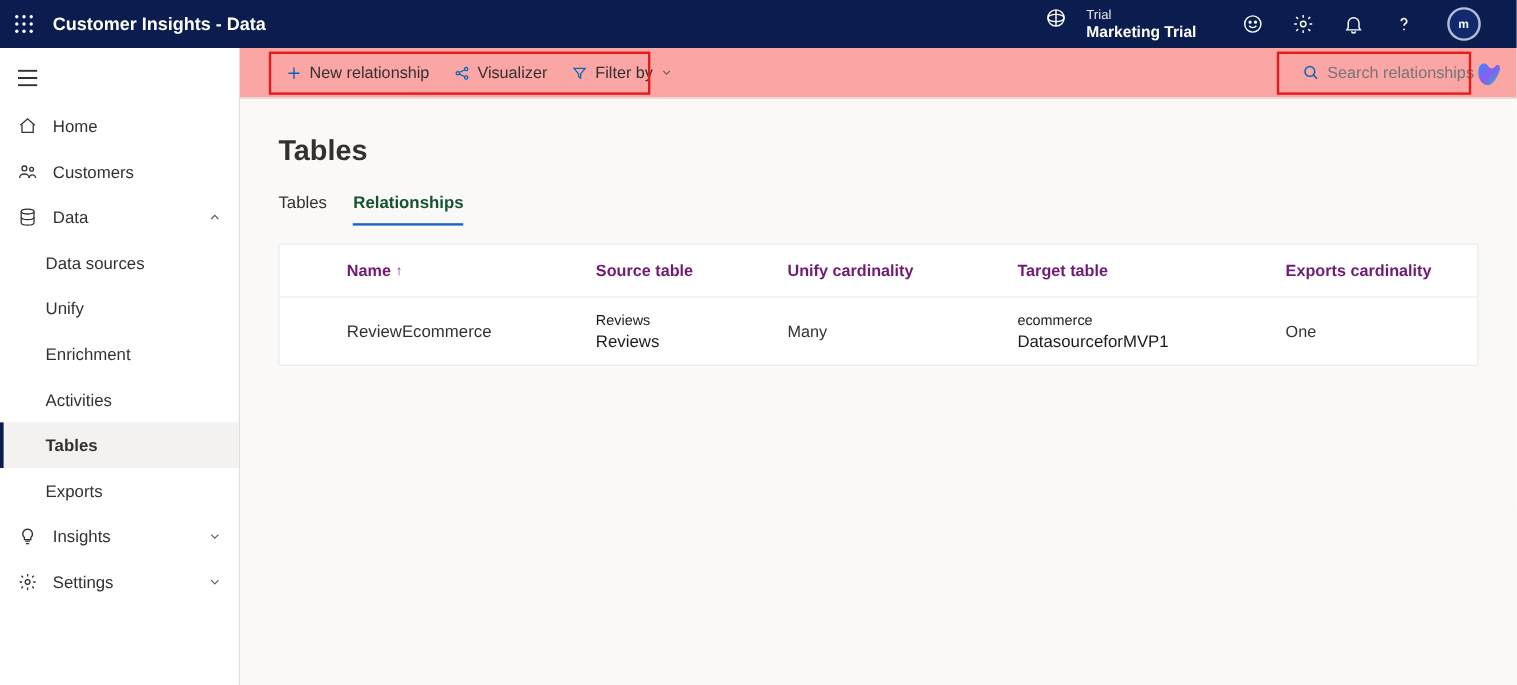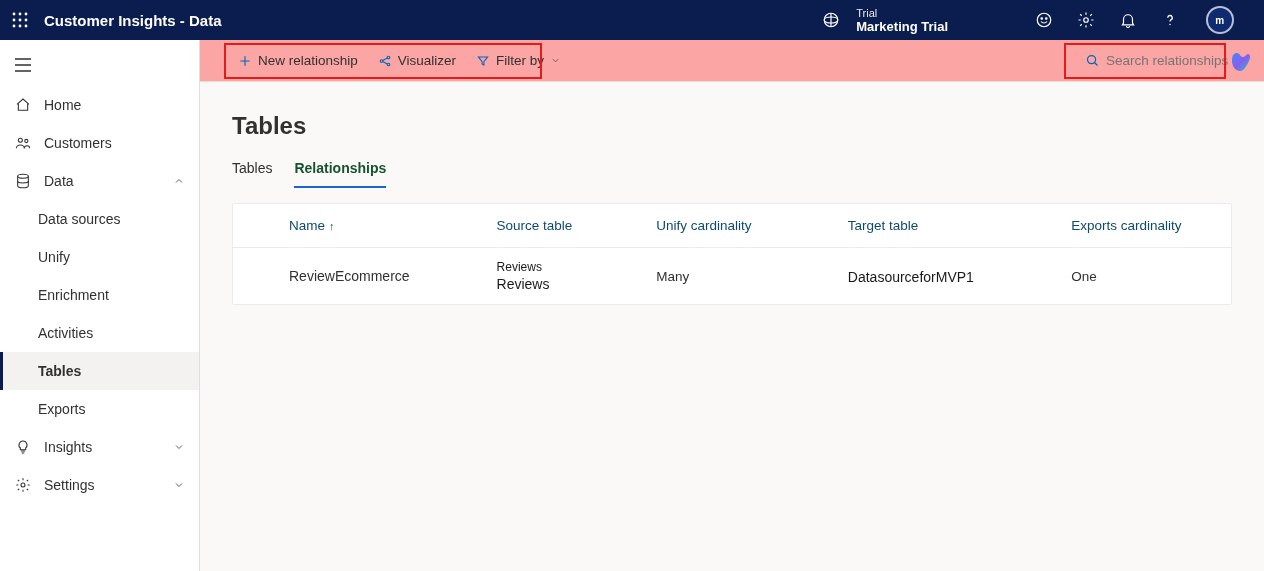--- a/index.html
+++ b/index.html
@@ -27,22 +27,22 @@
     cursor: pointer;
   }
   .app-title {
     font-size: 15px;
     font-weight: 600;
     margin-left: 8px;
     white-space: nowrap;
   }
   .topbar-spacer { flex: 1; }
   .trial-block {
-    display: flex; align-items: center; gap: 16px;
-    margin-right: 86px;
+    display: flex; gap: 16px;
+    margin-right: 37px;
   }
   .trial-icon svg { display:block; }
   .trial-text { line-height: 14px; }
   .trial-label { font-size: 11px; opacity: .9; }
   .trial-name { font-size: 13px; font-weight: 600; }
   .top-icons { display: flex; align-items: center; gap: 22px; margin-right: 6px; }
   .top-icons .ticon { width: 20px; height: 20px; display:flex; align-items:center; justify-content:center; cursor:pointer; }
   .avatar {
     width: 28px; height: 28px; border-radius: 50%;
     border: 2px solid rgba(255,255,255,.7);
@@ -183,23 +183,23 @@
     border-radius:2px;
   }
   .tbl-head, .tbl-row {
     display:grid;
     grid-template-columns: 56px 1.3fr 1fr 1.2fr 1.4fr 1fr;
     align-items:center;
   }
   .tbl-head {
     height: 44px;
     border-bottom:1px solid #edebe9;
-    font-weight:400;
+    font-weight:700;
     font-size: 13.5px;
-    color:#0c4a6e;
+    color:#701a75;
   }
   .tbl-head .hcell { display:flex; align-items:center; gap:4px; }
   .tbl-row {
     min-height: 56px;
     padding: 10px 0;
     font-size: 13.5px;
   }
   .sort-arrow { font-size:11px; }
   .cell-stack .minor { font-size:12px; color:#1b1a19; }
   .cell-stack .major { font-size:14px; color:#1b1a19; margin-top:2px; }
@@ -460,20 +460,21 @@
 
         <div class="tbl-row">
           <div></div>
           <div class="cell-name">ReviewEcommerce</div>
           <div class="cell-stack">
             <div class="minor">Reviews</div>
             <div class="major">Reviews</div>
           </div>
           <div>Many</div>
           <div class="cell-stack">
+            <div class="minor">ecommerce</div>
             <div class="major">DatasourceforMVP1</div>
           </div>
           <div>One</div>
         </div>
       </div>
 
     </div>
   </div>
 </div>
 

